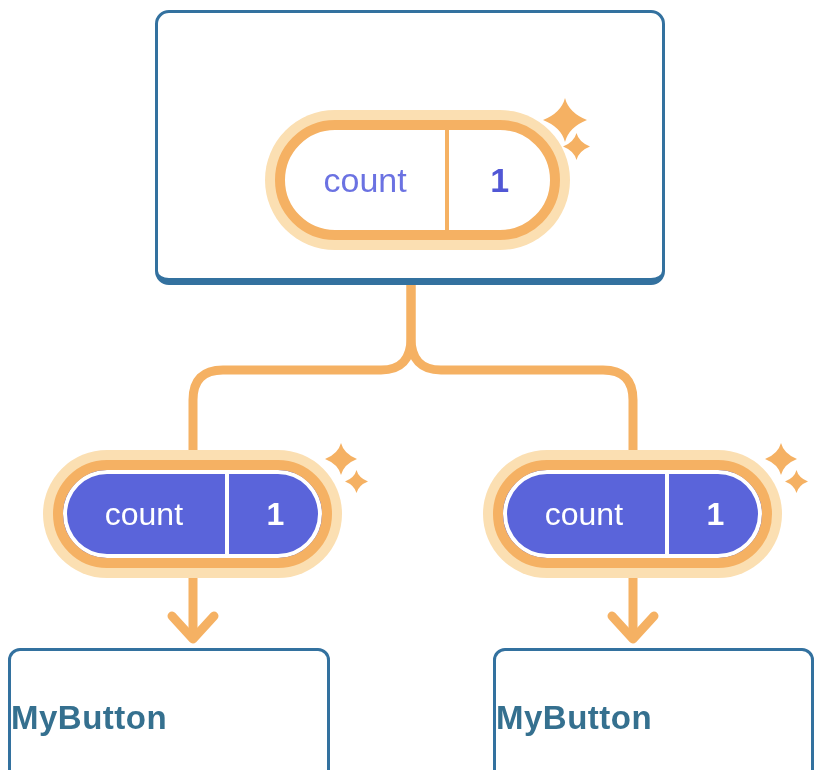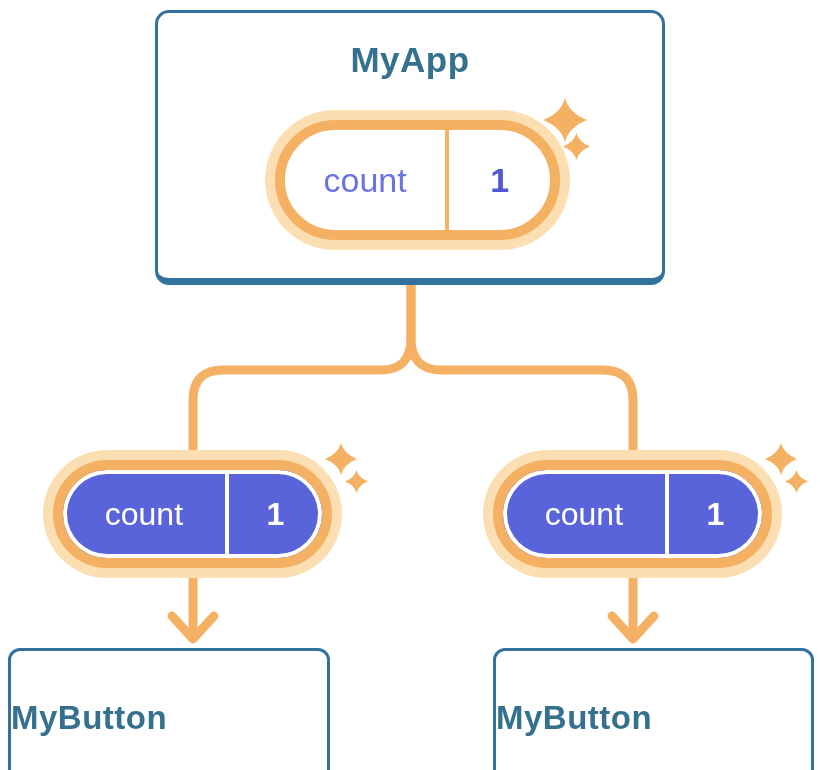--- a/index.html
+++ b/index.html
@@ -64,21 +64,20 @@
 <div class="canvas">
 
   <svg class="connector-svg" width="820" height="770" viewBox="0 0 820 770">
     <path class="line" d="M411 284 V338 Q411 370 381 370 H223 Q193 370 193 400 V636"></path>
     <path class="line" d="M411 284 V338 Q411 370 441 370 H603 Q633 370 633 400 V636"></path>
     <path class="line" d="M172 616 L193 639 L214 616"></path>
     <path class="line" d="M612 616 L633 639 L654 616"></path>
   </svg>
 
   <div class="card root-card">
-    <div class="root-title">MyApp</div>
     <div class="pill pill-state">
       <div class="pill-cell label">count</div>
       <div class="pill-cell value">1</div>
     </div>
     <div class="sparkle spark-root-big">
       <svg viewBox="0 0 40 40">
           <path d="M20 0 Q23.5 13.5 40 20 Q23.5 26.5 20 40 Q16.5 26.5 0 20 Q16.5 13.5 20 0 Z"></path>
         </svg>
     </div>
     <div class="sparkle spark-root-small">

